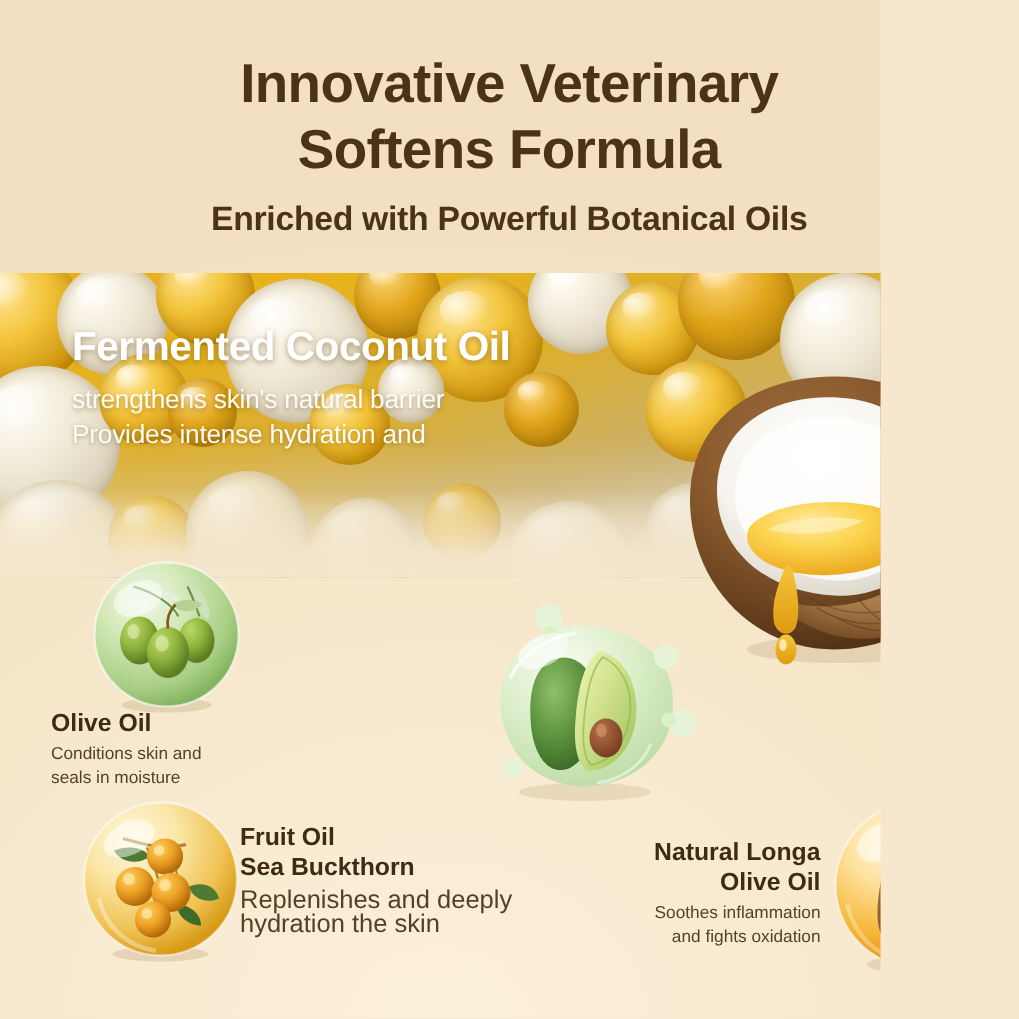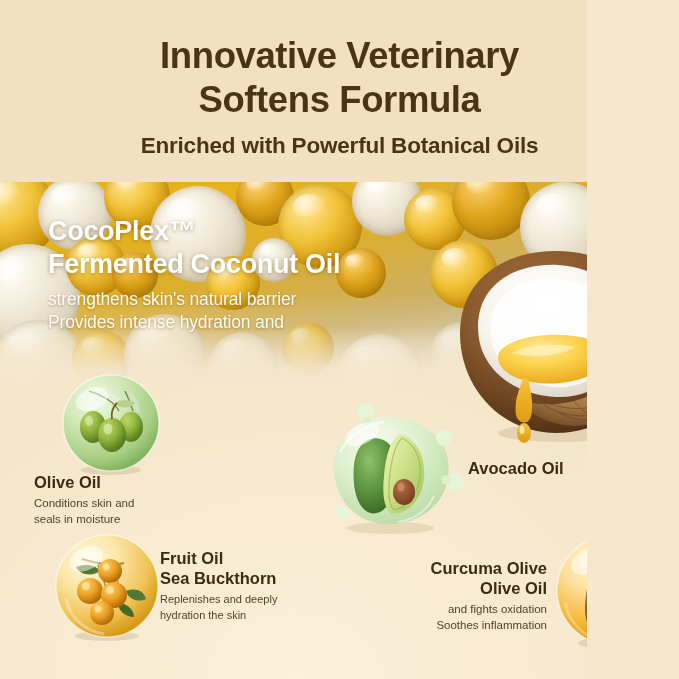--- a/index.html
+++ b/index.html
@@ -74,21 +74,21 @@
   #ing-avocado .orb-slot { position:absolute; left:0px; top:0px; width:140px; height:136px; }
   #ing-avocado .txt { position:absolute; left:146px; top:58px; width:210px; text-align:left; }
   #ing-avocado .name { font-size:16.5px; line-height:21px; }
   #ing-avocado .desc { font-size:11.5px; line-height:15.5px; margin-top:3px; }
 
   
   #ing-seabuck { left:52px; top:533px; width:300px; }
   #ing-seabuck .orb-slot { position:absolute; left:0; top:0; width:110px; height:110px; }
   #ing-seabuck .txt { position:absolute; left:108px; top:15px; width:195px; text-align:left; }
   #ing-seabuck .name { font-size:16.5px; line-height:20px; }
-  #ing-seabuck .desc { font-size:11px; line-height:15.5px; margin-top:4px; }
+  #ing-seabuck .desc { font-size:17px; line-height:15.5px; margin-top:4px; }
 
   
   #ing-curcuma { left:385px; top:533px; width:294px; }
   #ing-curcuma .orb-slot { position:absolute; left:168px; top:0; width:118px; height:118px; }
   #ing-curcuma .txt { position:absolute; left:0px; top:25px; width:162px; text-align:right; }
   #ing-curcuma .name { font-size:16.5px; line-height:20px; }
   #ing-curcuma .desc { font-size:11.5px; line-height:15.5px; margin-top:4px; }
 
   .orb-slot svg { display:block; width:100%; height:100%; overflow:visible; }
 </style>
@@ -141,21 +141,20 @@
       <div class="bub pale" style="left:336px;  top:152px; width:88px;  height:88px; opacity:.8;"></div>
       <div class="bub pale" style="left:430px;  top:140px; width:64px;  height:64px; opacity:.7;"></div>
       <div class="bub pale" style="left:596px;  top:146px; width:92px;  height:92px; opacity:.8;"></div>
 
       <div style="position:absolute;left:0;bottom:0;width:100%;height:58px;
                   background:linear-gradient(180deg, rgba(244,230,204,0) 0%, rgba(245,231,205,.9) 70%, #f5e7cd 100%);"></div>
     </div>
 
     <div class="banner-text">
       <div class="banner-h1">
-        <div>CocoPlex™</div>
         <div>Fermented Coconut Oil</div>
       </div>
       <div class="banner-p">
         <div>strengthens skin's natural barrier</div>
         <div>Provides intense hydration and</div>
       </div>
     </div>
   </div>
 
   <div class="coconut-wrap">
@@ -312,21 +311,20 @@
                  C66,104 66,90 68,74 C70,56 74,44 80,38 Z" fill="none" stroke="#8fb94f" stroke-width="1.2" opacity=".7"></path>
         <ellipse cx="82" cy="92" rx="11" ry="13" fill="url(#avoPit)"></ellipse>
         <ellipse cx="79" cy="87" rx="3.5" ry="4.5" fill="#d79a70" opacity=".6"></ellipse>
 
         <ellipse cx="40" cy="34" rx="18" ry="10" fill="#ffffff" opacity=".55" transform="rotate(-26 40 34)"></ellipse>
         <path d="M18,52 C26,36 44,24 62,22" stroke="#ffffff" stroke-opacity=".7" stroke-width="2.4" fill="none"></path>
         <path d="M112,96 C106,110 92,120 76,122" stroke="#ffffff" stroke-opacity=".5" stroke-width="2" fill="none"></path>
       </svg>
     </div>
     <div class="txt">
-      <div class="name">Avocado Oil</div>
     </div>
   </div>
 
   <div class="ing" id="ing-seabuck">
     <div class="orb-slot">
       <svg viewBox="0 0 110 110">
         <defs>
           <radialGradient id="sbOrb" cx="32%" cy="24%" r="78%">
             <stop offset="0%" stop-color="#fff8e0"></stop>
             <stop offset="38%" stop-color="#fbe6a6"></stop>
@@ -409,23 +407,23 @@
         <path d="M48,62 C54,62 60,66 62,72" stroke="#6f4518" stroke-width="1.6" fill="none"></path>
         <path d="M44,44 C50,46 56,50 58,56" stroke="#6f4518" stroke-width="1.4" fill="none"></path>
         <path d="M62,62 C70,64 76,70 78,78" stroke="#c2700a" stroke-width="1.4" fill="none" opacity=".8"></path>
 
         <ellipse cx="36" cy="28" rx="19" ry="12" fill="#ffffff" opacity=".5" transform="rotate(-26 36 28)"></ellipse>
         <path d="M12,70 C16,90 32,106 54,109" stroke="#ffffff" stroke-opacity=".3" stroke-width="3" fill="none"></path>
       </svg>
     </div>
     <div class="txt">
       <div class="name">
-        <div>Curcuma Olive</div>
+        <div>Natural Longa</div>
         <div>Olive Oil</div>
       </div>
       <div class="desc">
+        <div>Soothes inflammation</div>
         <div>and fights oxidation</div>
-        <div>Soothes inflammation</div>
       </div>
     </div>
   </div>
 
 </div>
 
 </body></html>

